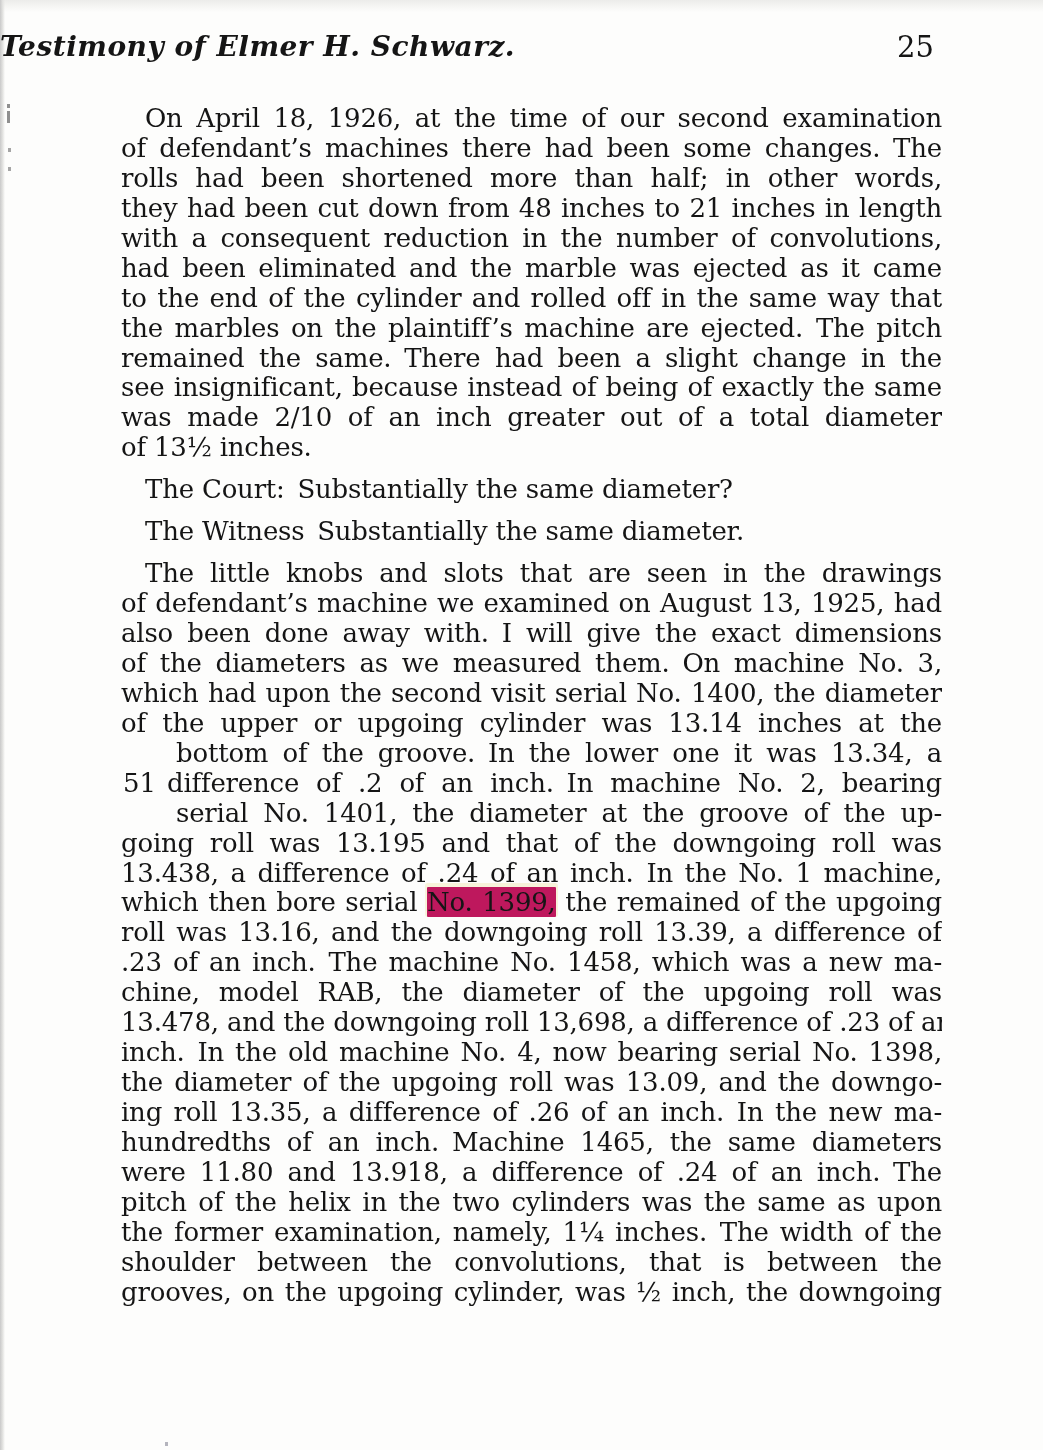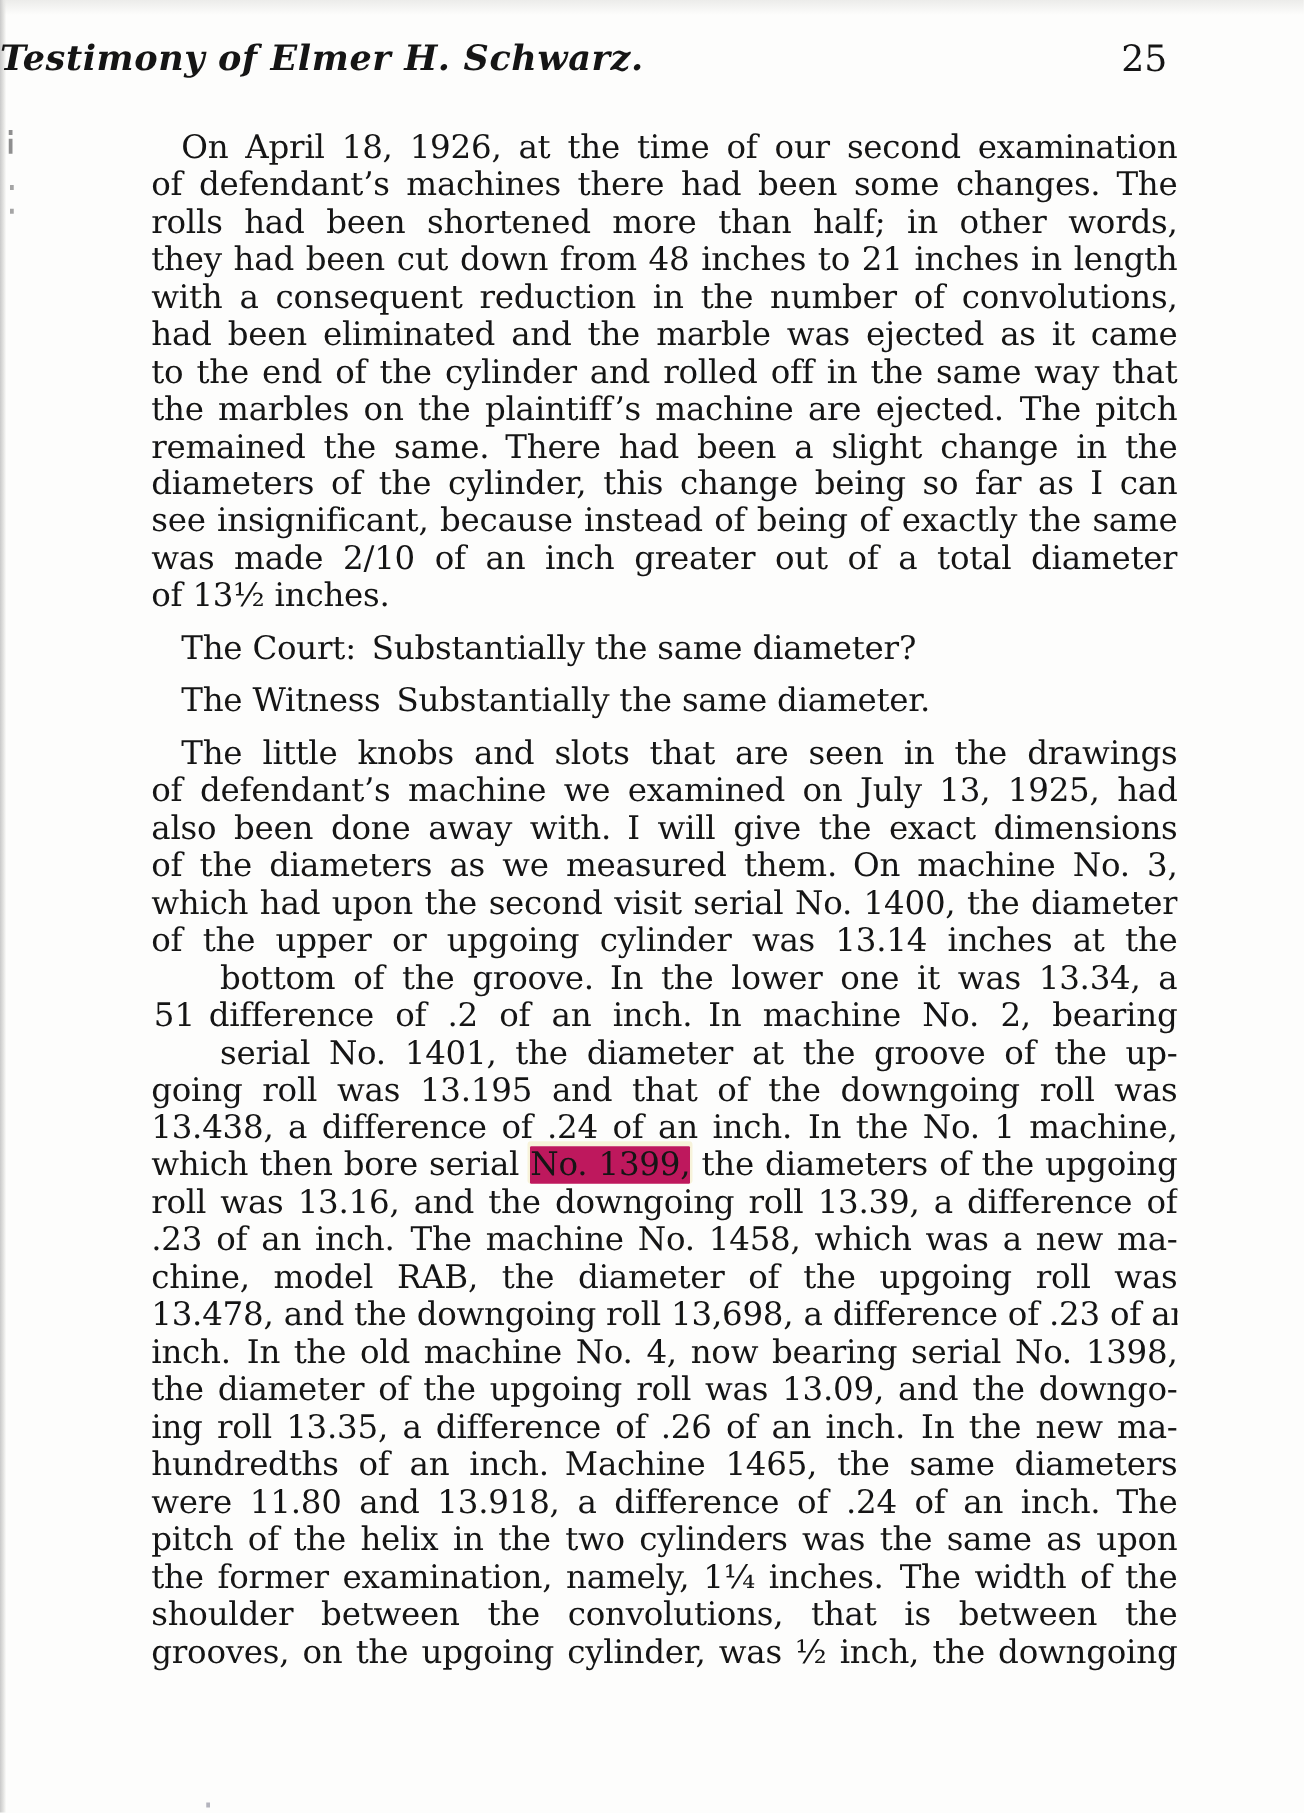--- a/index.html
+++ b/index.html
@@ -85,38 +85,37 @@
 <div class="body-text">
     <div class="ln first"><span>On April 18, 1926, at the time of our second examination</span></div>
     <div class="ln"><span>of defendant’s machines there had been some changes. The</span></div>
     <div class="ln"><span>rolls had been shortened more than half; in other words,</span></div>
     <div class="ln"><span>they had been cut down from 48 inches to 21 inches in length</span></div>
     <div class="ln"><span>with a consequent reduction in the number of convolutions,</span></div>
     <div class="ln"><span>had been eliminated and the marble was ejected as it came</span></div>
     <div class="ln"><span>to the end of the cylinder and rolled off in the same way that</span></div>
     <div class="ln"><span>the marbles on the plaintiff’s machine are ejected. The pitch</span></div>
     <div class="ln"><span>remained the same. There had been a slight change in the</span></div>
-    <div class="ln"><span>diameters of the cylinder, this change being so far as I can</span></div>
     <div class="ln"><span>see insignificant, because instead of being of exactly the same</span></div>
     <div class="ln"><span>was made 2/10 of an inch greater out of a total diameter</span></div>
     <div class="ln nj"><span>of 13½ inches.</span></div>
     <div class="ln first nj"><span>The Court: Substantially the same diameter?</span></div>
     <div class="ln first nj"><span>The Witness Substantially the same diameter.</span></div>
     <div class="ln first"><span>The little knobs and slots that are seen in the drawings</span></div>
-    <div class="ln"><span>of defendant’s machine we examined on July 13, 1925, had</span></div>
+    <div class="ln"><span>of defendant’s machine we examined on August 13, 1925, had</span></div>
     <div class="ln"><span>also been done away with. I will give the exact dimensions</span></div>
     <div class="ln"><span>of the diameters as we measured them. On machine No. 3,</span></div>
     <div class="ln"><span>which had upon the second visit serial No. 1400, the diameter</span></div>
     <div class="ln"><span>of the upper or upgoing cylinder was 13.14 inches at the</span></div>
     <div class="ln deep"><span>bottom of the groove. In the lower one it was 13.34, a</span></div>
     <div class="ln num"><span class="mnum">51</span><span>difference of .2 of an inch. In machine No. 2, bearing</span></div>
     <div class="ln deep"><span>serial No. 1401, the diameter at the groove of the up-</span></div>
     <div class="ln"><span>going roll was 13.195 and that of the downgoing roll was</span></div>
     <div class="ln"><span>13.438, a difference of .24 of an inch. In the No. 1 machine,</span></div>
-    <div class="ln"><span>which then bore serial </span><span class="hl">No. 1399,</span><span> the diameters of the upgoing</span></div>
+    <div class="ln"><span>which then bore serial </span><span class="hl">No. 1399,</span><span> the remained of the upgoing</span></div>
     <div class="ln"><span>roll was 13.16, and the downgoing roll 13.39, a difference of</span></div>
     <div class="ln"><span>.23 of an inch. The machine No. 1458, which was a new ma-</span></div>
     <div class="ln"><span>chine, model RAB, the diameter of the upgoing roll was</span></div>
     <div class="ln"><span>13.478, and the downgoing roll 13,698, a difference of .23 of an</span></div>
     <div class="ln"><span>inch. In the old machine No. 4, now bearing serial No. 1398,</span></div>
     <div class="ln"><span>the diameter of the upgoing roll was 13.09, and the downgo-</span></div>
     <div class="ln"><span>ing roll 13.35, a difference of .26 of an inch. In the new ma-</span></div>
     <div class="ln"><span>hundredths of an inch. Machine 1465, the same diameters</span></div>
     <div class="ln"><span>were 11.80 and 13.918, a difference of .24 of an inch. The</span></div>
     <div class="ln"><span>pitch of the helix in the two cylinders was the same as upon</span></div>

